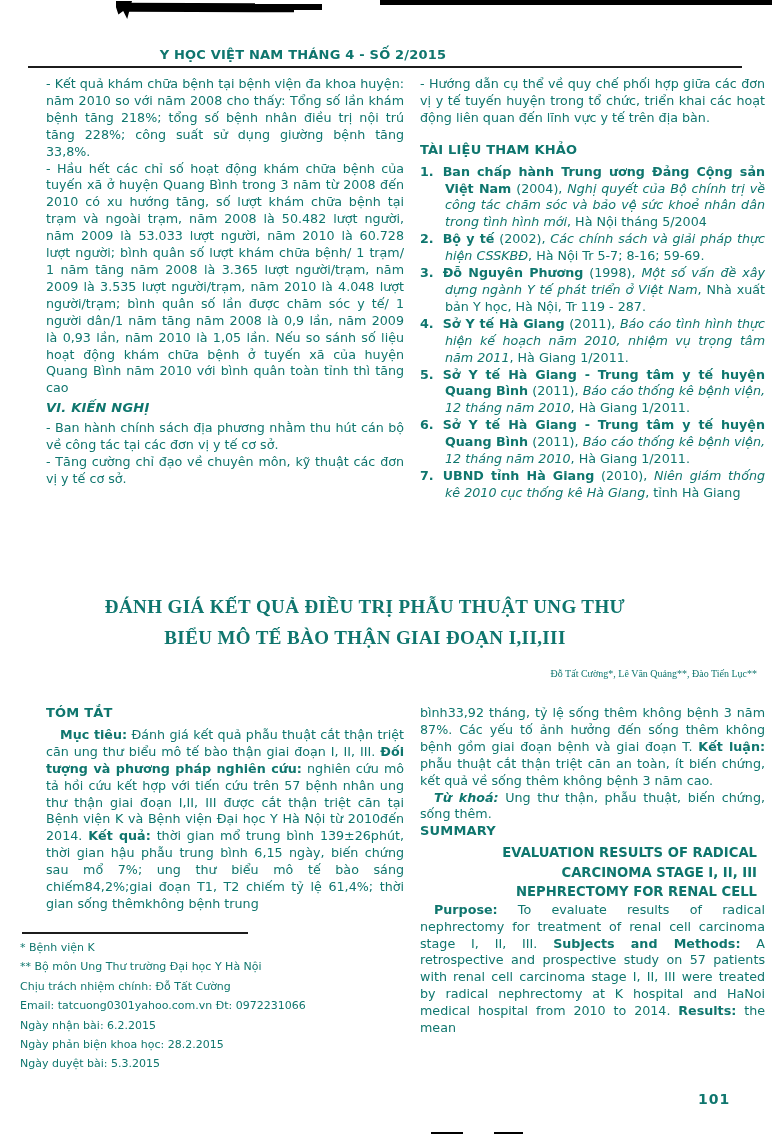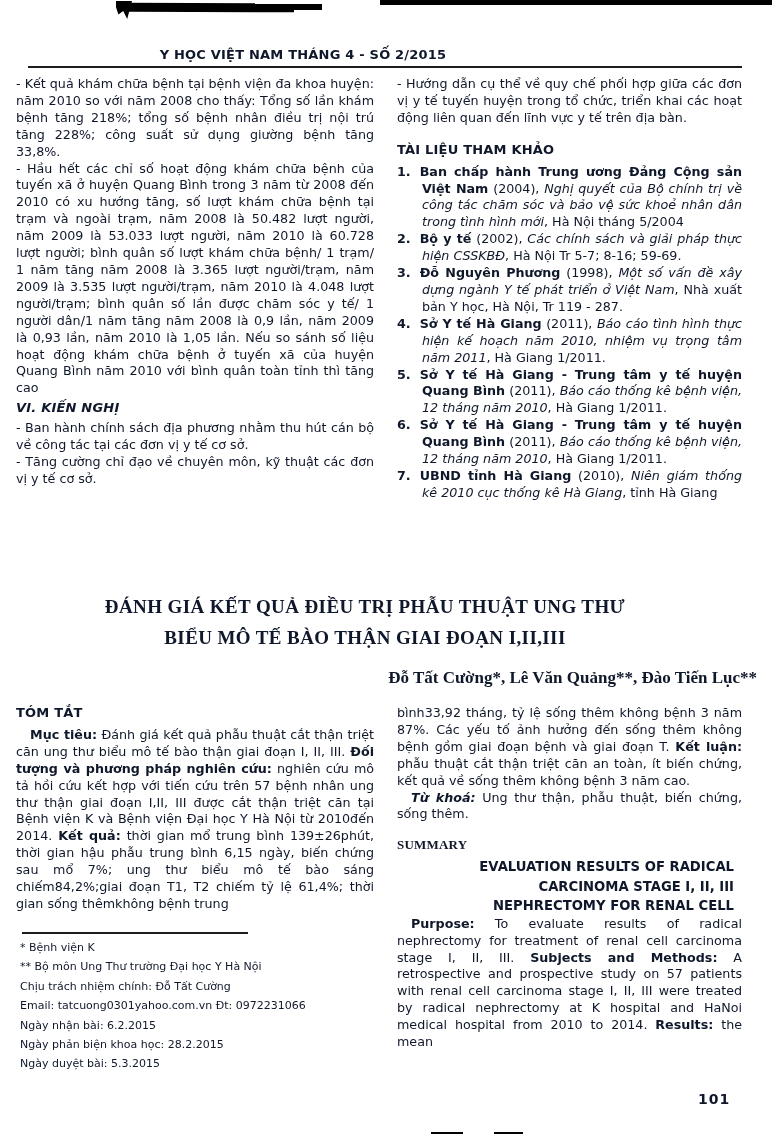--- a/index.html
+++ b/index.html
@@ -1,56 +1,56 @@
 <!DOCTYPE html>
 <html lang="vi"><head>
 <meta charset="utf-8">
 <style>
   html,body{margin:0;padding:0;background:#ffffff;}
   .page{
     position:relative;width:772px;height:1138px;background:#ffffff;
-    color:#0f172a;font-family:"DejaVu Sans",sans-serif;overflow:hidden;
+    color:#0f766e;font-family:"DejaVu Sans",sans-serif;overflow:hidden;
     -webkit-font-smoothing:antialiased;
   }
   
   .art-flag{position:absolute;left:116px;top:1px;width:16px;height:18px;background:#000;
     clip-path:polygon(0 0,100% 0,70% 100%,45% 55%,15% 75%,0 35%);}
   .art-bar1{position:absolute;left:128px;top:3px;width:166px;height:9px;background:#000;transform:rotate(.25deg);}
   .art-bar1b{position:absolute;left:294px;top:4px;width:28px;height:6px;background:#000;}
   .art-bar2{position:absolute;left:380px;top:0;width:392px;height:5px;background:#000;}
   
   .jheader{position:absolute;top:47px;left:0;width:606px;text-align:center;
     font-weight:bold;font-size:13px;letter-spacing:.2px;}
   .jrule{position:absolute;top:66px;left:28px;width:714px;border-top:2px solid #1c1c1c;}
   
-  .cols{position:absolute;left:16px;width:714px;display:flex;gap:23px;}
+  .cols{position:absolute;left:46px;width:714px;display:flex;gap:16px;}
   .cols-top{top:76px;}
   .cols-bot{top:705px;}
   .colL{width:358px;flex:none;}
   .colR{width:345px;flex:none;}
   p{margin:0;text-align:justify;font-size:12.7px;line-height:16.9px;}
   .b{font-weight:bold;}
   .bi{font-weight:bold;font-style:italic;}
   .sec-heading{font-weight:bold;font-size:13px;letter-spacing:.2px;margin:0;}
   .rec-heading{margin-top:3px;margin-bottom:3px;font-style:italic;}
   .ref-heading{margin-top:15px;margin-bottom:5px;}
   
   .ref{padding-left:25px;text-indent:-25px;}
   .ref .num{font-weight:bold;padding-right:9px;}
   .ref .ttl{font-style:italic;}
   
   .atitle{position:absolute;top:591px;left:0;width:730px;text-align:center;
     font-family:"Liberation Serif",serif;font-weight:bold;font-size:19px;
     line-height:31px;letter-spacing:.4px;}
   .authors{position:absolute;top:668px;left:0;width:757px;text-align:right;
-    font-family:"Liberation Serif",serif;font-weight:bold;font-size:17px;}
+    font-family:"Liberation Serif",serif;font-weight:normal;font-size:10px;}
   
   .tomtat-heading{margin-bottom:5px;}
   .indent{text-indent:14px;}
-  .summary-heading{margin-top:14px;margin-bottom:3px;font-family:Liberation Serif, serif;}
+  .summary-heading{margin-bottom:3px;}
   .sum-title{font-weight:bold;font-size:13.2px;line-height:19.5px;text-align:right;margin:0 8px;}
   
   .footnotes{position:absolute;top:932px;left:20px;width:372px;background:#fff;
     font-size:11px;line-height:19.4px;padding-top:6px;}
   .fn-rule{position:absolute;top:0;left:2px;width:226px;border-top:2px solid #1c1c1c;}
   .fn-line{white-space:nowrap;}
   
   .pagenum{position:absolute;top:1091px;left:698px;font-weight:bold;font-size:14px;letter-spacing:1px;}
   .dash{position:absolute;top:1132px;border-top:2px solid #000;}
   .dash1{left:431px;width:32px;}

